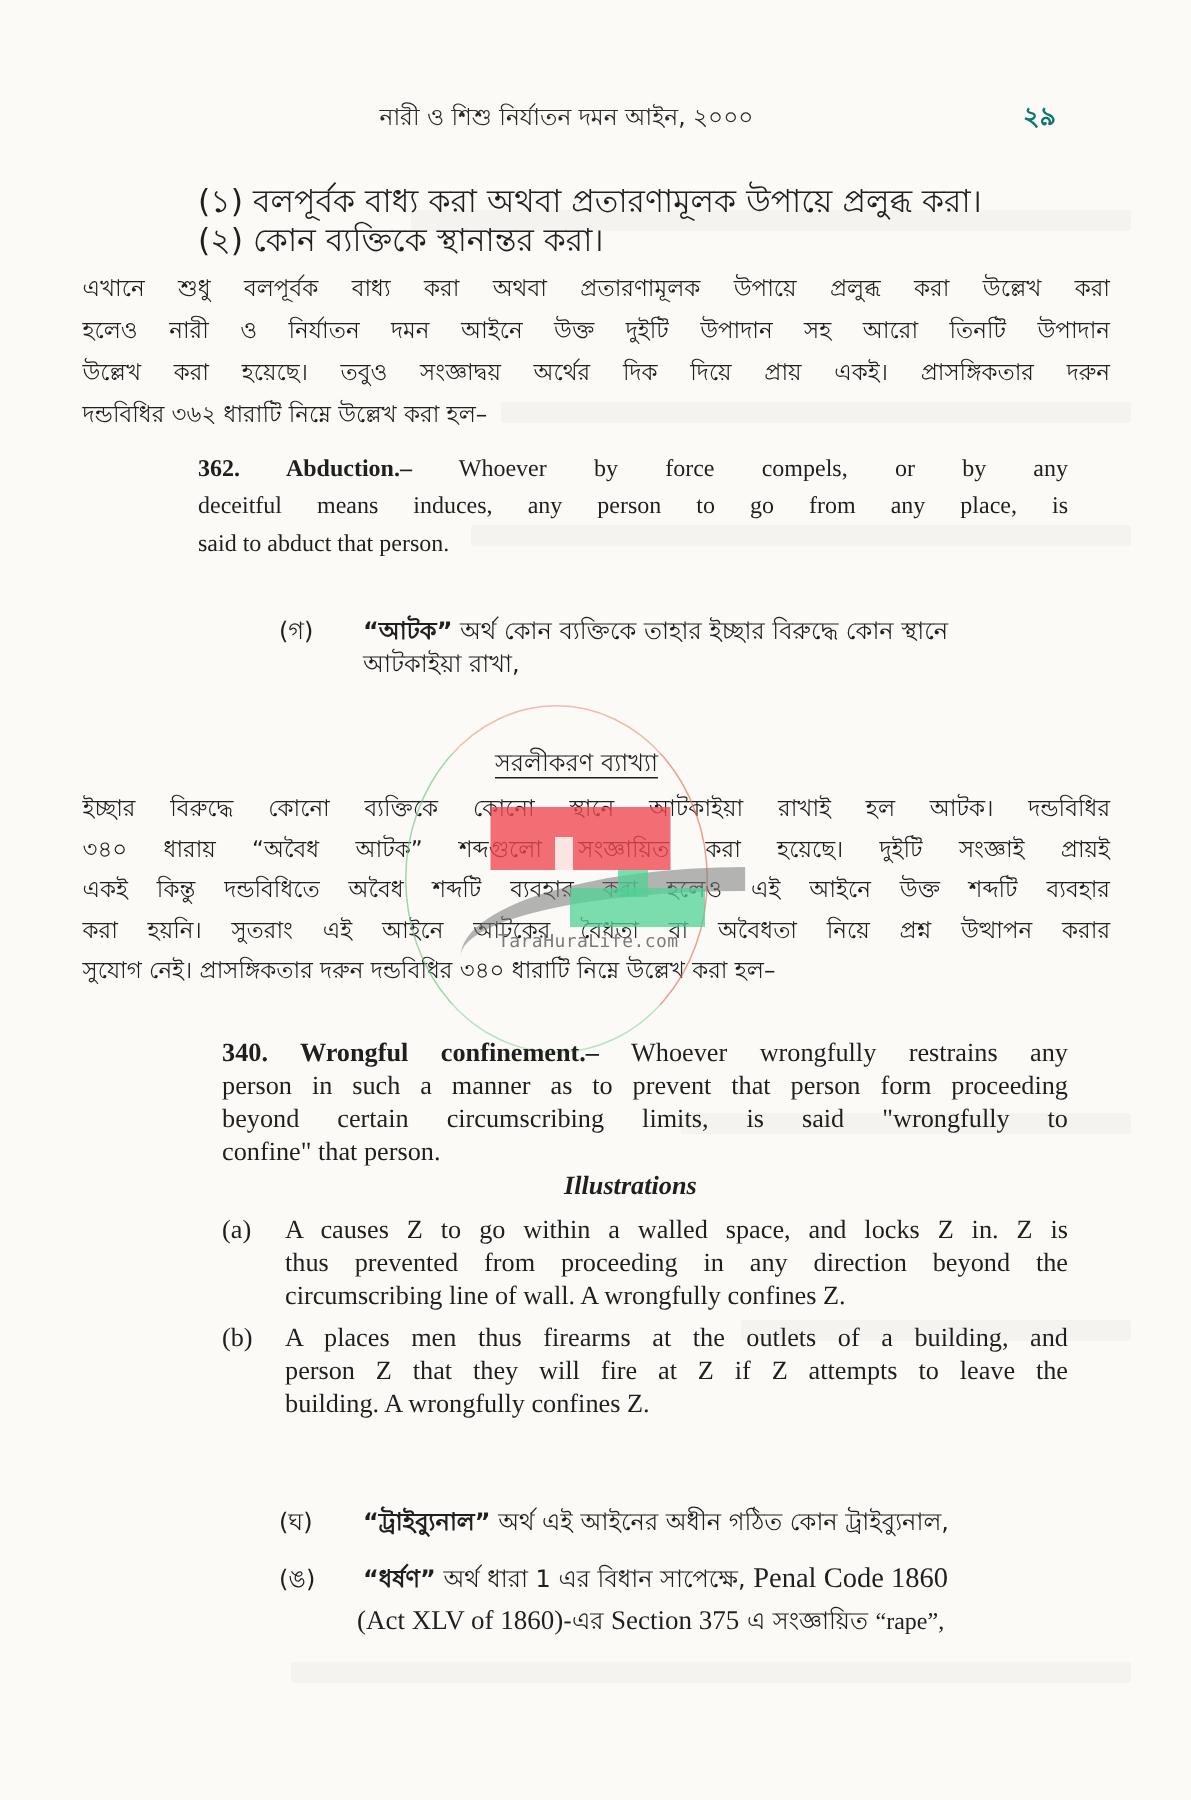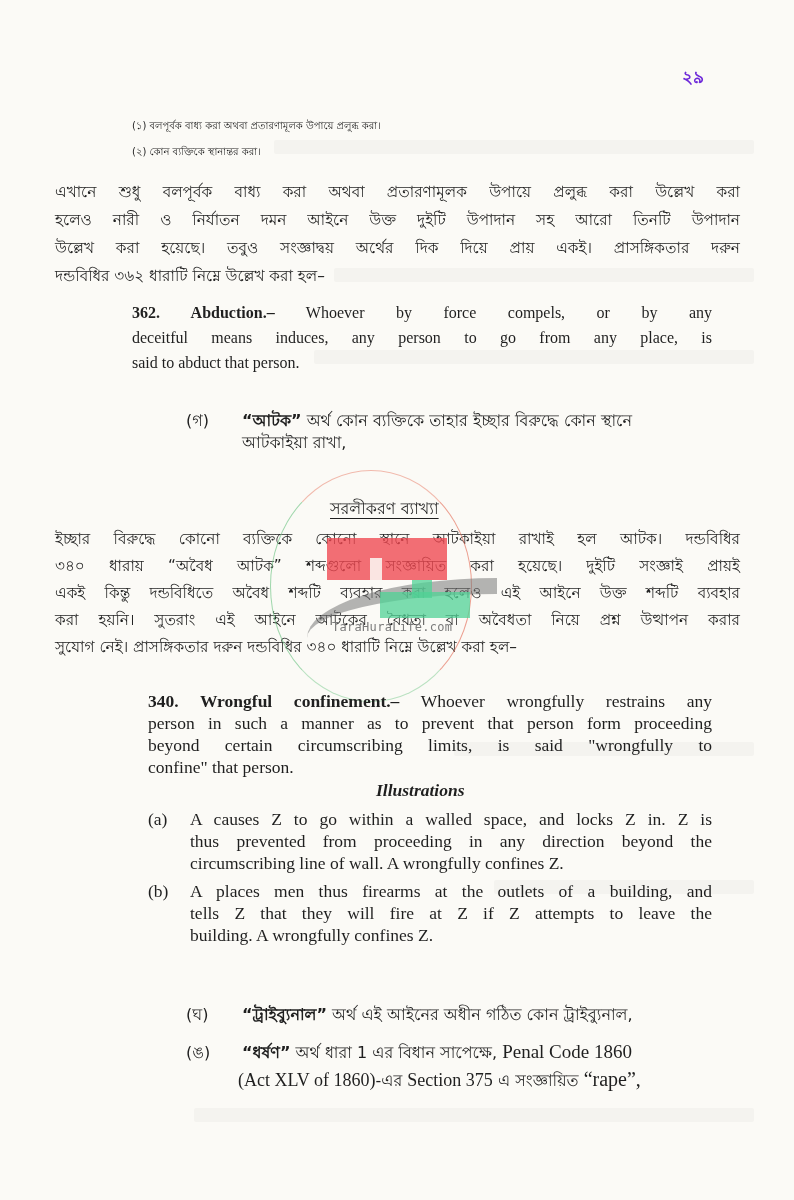--- a/index.html
+++ b/index.html
@@ -17,30 +17,30 @@
       background: rgba(120,120,120,0.05); border-radius: 2px;
     }
     .header {
       position: absolute; top: 62px; left: 0; width: 794px; height: 30px;
     }
     .header-title {
       position: absolute; left: 253px; top: 4px; font-size: 15.5px; color: #2a2a2a;
       font-family: "DejaVu Sans", sans-serif;
     }
     .header-page {
-      position: absolute; left: 682px; top: 2px; font-size: 17px; font-weight: bold; color: #6d28d9;
+      position: absolute; left: 682px; top: 2px; font-size: 17px; font-weight: bold; color: #0f766e;
       font-family: Liberation Sans, sans-serif;
     }
     .bn { font-family: "DejaVu Sans", sans-serif; }
     .en { font-family: "Liberation Serif", "DejaVu Serif", serif; }
 
     .line { position: absolute; white-space: nowrap; font-size: 15.5px; }
     .just { position: absolute; white-space: nowrap; text-align: justify; text-align-last: justify; }
 
-    .list-item { left: 132px; font-size: 10px; }
+    .list-item { left: 132px; font-size: 21px; }
 
     .para-bn { left: 55px; width: 685px; font-size: 15.3px; line-height: 28px; }
     .para-bn .row { display: block; height: 28px; text-align: justify; text-align-last: justify; white-space: nowrap; }
     .para-bn .row.last { text-align-last: left; }
 
     .quote-en { position: absolute; left: 132px; width: 580px; font-size: 16px; line-height: 25px; }
     .quote-en .row { display: block; text-align: justify; text-align-last: justify; white-space: nowrap; }
     .quote-en .row.last { text-align-last: left; }
     .quote-en b { font-weight: bold; }
 
@@ -99,20 +99,21 @@
 <div class="page">
 
   <div class="bleed" style="top:140px;"></div>
   <div class="bleed" style="top:268px;width:420px;"></div>
   <div class="bleed" style="top:350px;width:440px;"></div>
   <div class="bleed" style="top:742px;width:300px;"></div>
   <div class="bleed" style="top:880px;width:260px;"></div>
   <div class="bleed" style="top:1108px;width:560px;"></div>
 
   <div class="header">
+    <span class="header-title">নারী ও শিশু নির্যাতন দমন আইন, ২০০০</span>
     <span class="header-page">২৯</span>
   </div>
 
   <div class="line bn list-item" style="top:118px;">(১) বলপূর্বক বাধ্য করা অথবা প্রতারণামূলক উপায়ে প্রলুব্ধ করা।</div>
   <div class="line bn list-item" style="top:144px;">(২) কোন ব্যক্তিকে স্থানান্তর করা।</div>
 
   <div class="just bn para-bn" style="top:178px;">
     <span class="row">এখানে শুধু বলপূর্বক বাধ্য করা অথবা প্রতারণামূলক উপায়ে প্রলুব্ধ করা উল্লেখ করা</span>
     <span class="row">হলেও নারী ও নির্যাতন দমন আইনে উক্ত দুইটি উপাদান সহ আরো তিনটি উপাদান</span>
     <span class="row">উল্লেখ করা হয়েছে। তবুও সংজ্ঞাদ্বয় অর্থের দিক দিয়ে প্রায় একই। প্রাসঙ্গিকতার দরুন</span>
@@ -166,29 +167,29 @@
       <span class="row">A causes Z to go within a walled space, and locks Z in. Z is</span>
       <span class="row">thus prevented from proceeding in any direction beyond the</span>
       <span class="row last">circumscribing line of wall. A wrongfully confines Z.</span>
     </div>
   </div>
 
   <div class="illus" style="top:880px; height:70px;">
     <span class="lbl">(b)</span>
     <div class="body">
       <span class="row">A places men thus firearms at the outlets of a building, and</span>
-      <span class="row">tells Z that they will fire at Z if Z attempts to leave the</span>
+      <span class="row">person Z that they will fire at Z if Z attempts to leave the</span>
       <span class="row last">building. A wrongfully confines Z.</span>
     </div>
   </div>
 
   <div class="def-item bn" style="left:186px; top:1002px; width:540px; height:28px;">
     <span class="def-label">(ঘ)</span>
     <span class="def-text"><b>“ট্রাইব্যুনাল”</b><span> অর্থ এই আইনের অধীন গঠিত কোন ট্রাইব্যুনাল,</span></span>
   </div>
 
   <div class="def-item bn" style="left:186px; top:1040px; width:540px; height:60px;">
     <span class="def-label">(ঙ)</span>
     <span class="def-text"><b>“ধর্ষণ”</b><span> অর্থ ধারা 1 এর বিধান সাপেক্ষে, </span><span class="en" style="font-size:19px;">Penal Code 1860</span></span>
-    <span class="def-text" style="top:28px; left:52px;"><span class="en" style="font-size:18px;">(Act XLV of 1860)</span><span>-এর </span><span class="en" style="font-size:18px;">Section 375</span><span> এ সংজ্ঞায়িত </span><span class="en" style="font-size:20px;">“rape”,</span></span>
+    <span class="def-text" style="top:28px; left:52px;"><span class="en" style="font-size:18px;">(Act XLV of 1860)</span><span>-এর </span><span class="en" style="font-size:18px;">Section 375</span><span> এ সংজ্ঞায়িত </span><span class="en" style="font-size:16px;">“rape”,</span></span>
   </div>
 
 </div>
 
 </body></html>

